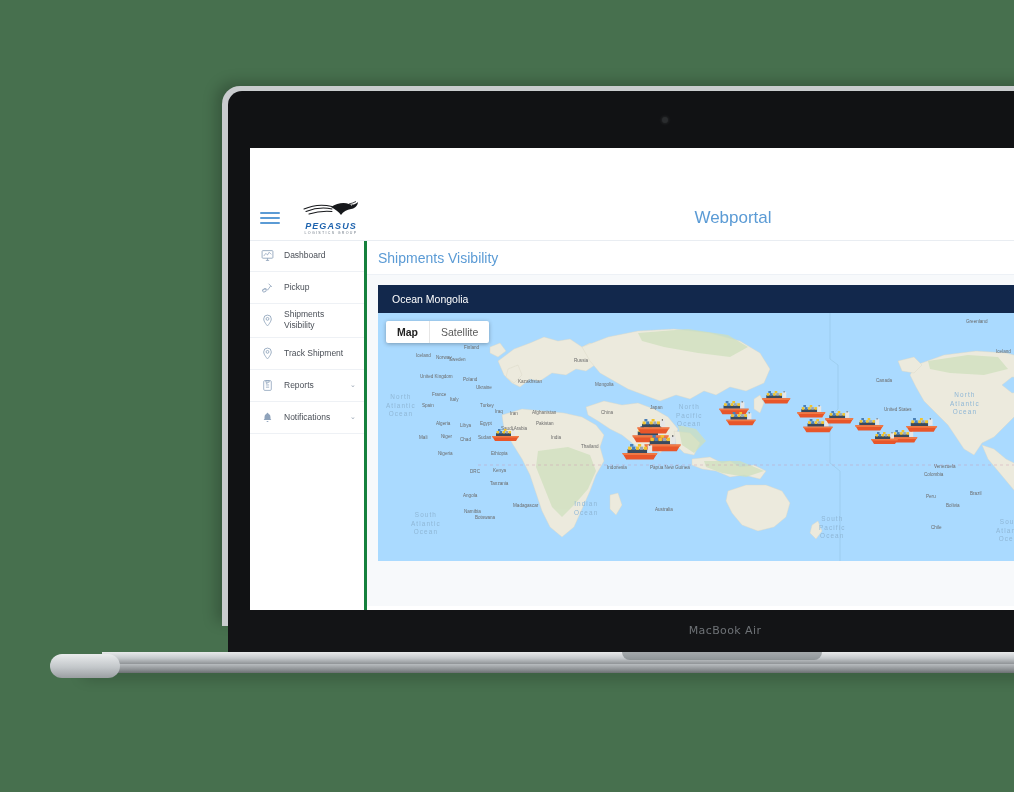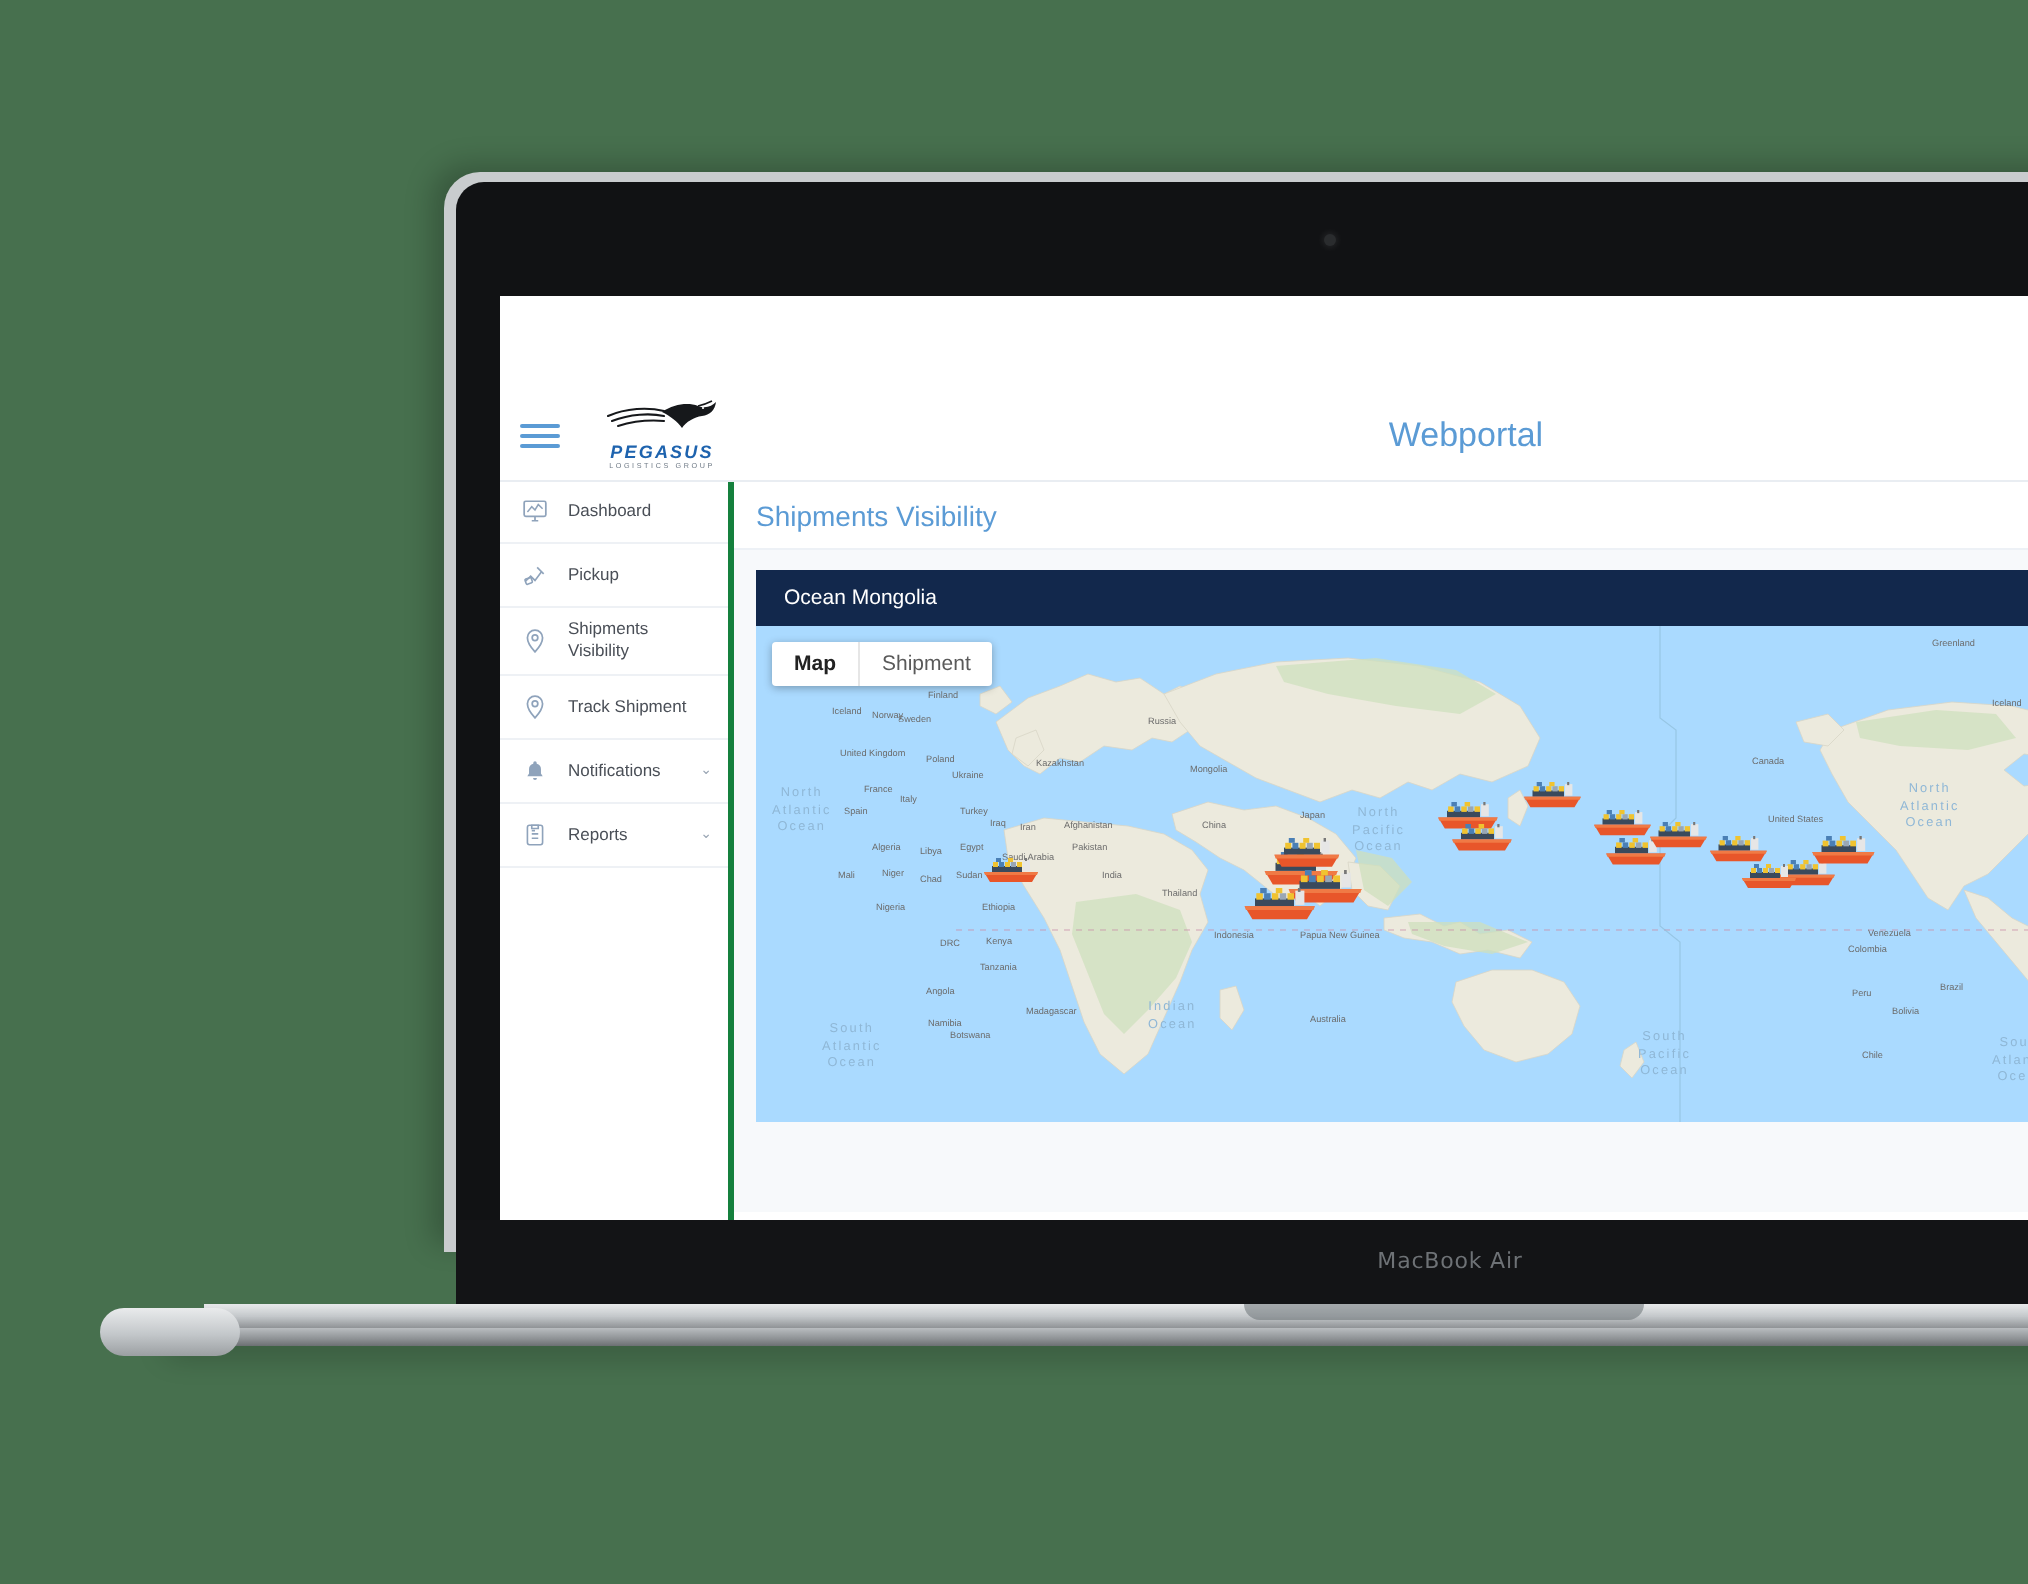--- a/index.html
+++ b/index.html
@@ -389,40 +389,40 @@
               </svg>
             </span>
             <span class="nav-label">Track Shipment</span>
             <span class="nav-caret"></span>
           </div>
 
 
 
           <div class="nav-item">
             <span class="nav-icon">
-              <svg width="13" height="13" viewBox="0 0 24 24" fill="#8fa3bb">
-                <path d="M12 3a1.6 1.6 0 0 1 1.6 1.6v.6A5.6 5.6 0 0 1 17.5 11v3.4l1.6 2.4H4.9l1.6-2.4V11a5.6 5.6 0 0 1 3.9-5.8v-.6A1.6 1.6 0 0 1 12 3z"></path>
-                <path d="M10.2 18.4h3.6a1.8 1.8 0 0 1-3.6 0z"></path>
-              </svg>
-            </span>
-            <span class="nav-label">Notifications</span>
-            <span class="nav-caret">⌄</span>
-          </div>
-
-          <div class="nav-item">
-            <span class="nav-icon">
               <svg width="13" height="13" viewBox="0 0 24 24" fill="none" stroke="#8fa3bb" stroke-width="1.5">
                 <rect x="5" y="3" width="14" height="18" rx="2"></rect>
                 <path d="M9 3h6v3H9z"></path>
                 <path d="M9 11h6M9 15h6M9 8h3"></path>
               </svg>
             </span>
             <span class="nav-label">Reports</span>
             <span class="nav-caret">⌄</span>
           </div>
+
+          <div class="nav-item">
+            <span class="nav-icon">
+              <svg width="13" height="13" viewBox="0 0 24 24" fill="#8fa3bb">
+                <path d="M12 3a1.6 1.6 0 0 1 1.6 1.6v.6A5.6 5.6 0 0 1 17.5 11v3.4l1.6 2.4H4.9l1.6-2.4V11a5.6 5.6 0 0 1 3.9-5.8v-.6A1.6 1.6 0 0 1 12 3z"></path>
+                <path d="M10.2 18.4h3.6a1.8 1.8 0 0 1-3.6 0z"></path>
+              </svg>
+            </span>
+            <span class="nav-label">Notifications</span>
+            <span class="nav-caret">⌄</span>
+          </div>
         </div>
 
         <div class="content">
           <div class="page-title">Shipments Visibility</div>
 
           <div class="panel-wrap">
             <div class="panel-head">
               <span>Ocean Mongolia</span>
               <span class="spacer"></span>
 
@@ -477,21 +477,21 @@
                 </g>
 
                 <line x1="0" y1="152" x2="700" y2="152" stroke="#c98fa8" stroke-width="0.5" stroke-dasharray="3 3" opacity="0.8"></line>
 
                 <path d="M352 0 L352 46 L360 52 L360 96 L352 104 L352 150 L362 158 L362 248" stroke="#8fbdd8" stroke-width="0.6" fill="none" opacity="0.7"></path>
                 <path d="M536 150 L556 140 L560 122 L576 120" stroke="#8fbdd8" stroke-width="0.5" fill="none" opacity="0.6"></path>
               </svg>
 
               <div class="map-controls">
                 <div class="map-btn active">Map</div>
-                <div class="map-btn">Shipment</div>
+                <div class="map-btn">Satellite</div>
               </div>
 
               <div id="place-labels">
                   <div class="map-label" style="left: 588px; top: 6px;">Greenland</div>
                   <div class="map-label" style="left: 618px; top: 36px;">Iceland</div>
                   <div class="map-label" style="left: 38px; top: 40px;">Iceland</div>
                   <div class="map-label" style="left: 86px; top: 32px;">Finland</div>
                   <div class="map-label" style="left: 71px; top: 44px;">Sweden</div>
                   <div class="map-label" style="left: 58px; top: 42px;">Norway</div>
                   <div class="map-label" style="left: 42px; top: 61px;">United Kingdom</div>

